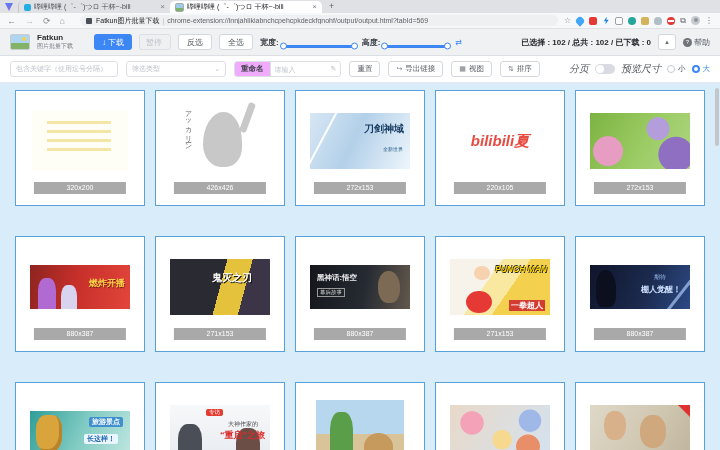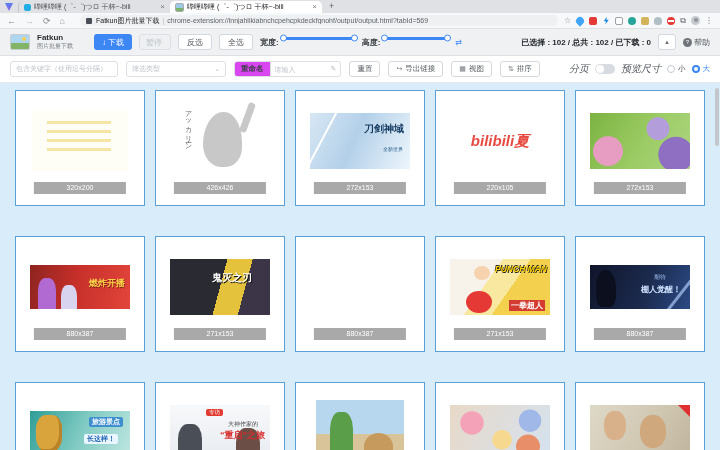--- a/index.html
+++ b/index.html
@@ -57,21 +57,21 @@
     background:linear-gradient(180deg,#aed6f1 55%,#82b366 55%);position:relative;flex:0 0 auto;}
   .logo::after{content:"";position:absolute;right:3px;top:2px;width:4px;height:4px;border-radius:50%;background:#f6d04d;}
   .brand{display:flex;flex-direction:column;line-height:1.1;margin-right:14px;}
   .brand .nm{font-size:8px;font-weight:bold;color:#2d3033;}
   .brand .sub{font-size:6px;color:#7a7f85;}
   .btn{display:inline-flex;align-items:center;gap:2px;height:16px;padding:0 8px;border-radius:3px;
     font-size:8px;box-sizing:border-box;white-space:nowrap;}
   .btn-primary{background:#3d87f5;color:#fff;}
   .btn-disabled{background:#eef0f2;border:1px solid #dcdfe6;color:#b9bec6;padding-left:6px;}
   .btn-plain{background:#fff;border:1px solid #d4d8de;color:#52575e;}
-  .slider-wrap{display:flex;align-items:flex-start;gap:4px;}
+  .slider-wrap{display:flex;align-items:flex-end;gap:4px;}
   .slider-label{font-size:8px;color:#3a3e44;font-weight:bold;white-space:nowrap;}
   .track{position:relative;height:3px;background:#3d87f5;border-radius:2px;}
   .track.w{width:72px;} .track.h{width:64px;}
   .handle{position:absolute;top:50%;width:7px;height:7px;background:#fff;border:1.5px solid #3d87f5;
     border-radius:50%;box-sizing:border-box;transform:translateY(-50%);}
   .handle.l{left:-3px;} .handle.r{right:-3px;}
   .link-ico{font-size:8px;color:#3d87f5;}
   .fk-right{margin-left:auto;display:flex;align-items:center;gap:7px;}
   .stats{font-size:8px;font-weight:bold;color:#25282c;white-space:nowrap;}
   .collapse-btn{width:16px;height:14px;background:#fff;border:1px solid #d4d8de;border-radius:3px;
@@ -84,21 +84,21 @@
   .fk-filter{position:absolute;top:56px;left:0;right:0;height:27px;background:#fff;
     border-bottom:1px solid #e6eaee;display:flex;align-items:center;padding:0 10px;box-sizing:border-box;gap:8px;}
   .tin{height:16px;border:1px solid #dcdfe6;border-radius:3px;box-sizing:border-box;font-size:7px;
     color:#606266;padding:0 5px;background:#fff;}
   .tin::placeholder{color:#bfc4cc;}
   input.tin{outline:none;}
   .kw{width:108px;font-family:Liberation Mono, monospace;}
   .sel{width:100px;display:flex;align-items:center;justify-content:space-between;color:#bfc4cc;}
   .sel .chev{color:#c0c4cc;font-size:7px;}
   .rename{display:flex;align-items:stretch;height:16px;border:1px solid #dcdfe6;border-radius:3px;overflow:hidden;box-sizing:border-box;}
-  .rename .lbl{background:#d946ef;border-right:1px solid #dcdfe6;font-size:7.5px;font-weight:bold;
+  .rename .lbl{background:#f0abfc;border-right:1px solid #dcdfe6;font-size:7.5px;font-weight:bold;
     color:#3a3e44;display:flex;align-items:center;padding:0 6px;}
   .rename input{border:none;width:48px;font-size:7px;color:#606266;padding:0 4px;outline:none;}
   .rename input::placeholder{color:#bfc4cc;}
   .rename .edit{display:flex;align-items:center;padding:0 4px;color:#b6bac1;font-size:7px;}
   .fbtn{display:inline-flex;align-items:center;gap:3px;height:16px;padding:0 7px;background:#fff;
     border:1px solid #d4d8de;border-radius:3px;font-size:7.5px;color:#52575e;box-sizing:border-box;white-space:nowrap;}
   .fbtn .ic{font-size:7px;color:#7a7f86;}
   .filter-right{margin-left:auto;display:flex;align-items:center;gap:6px;}
   .sw-label,.pv-label{font-size:10px;color:#52575e;white-space:nowrap;font-style:italic;}
   .switch{width:20px;height:10px;border-radius:5px;background:#d8dce2;position:relative;}
@@ -371,20 +371,24 @@
     </div>
 
     <div class="card">
       <div class="thumb thumb-7">
         <span class="t1">鬼灭之刃</span>
       </div>
       <span class="size-badge">271x153</span>
     </div>
 
     <div class="card">
+      <div class="thumb thumb-8">
+        <span class="t1">黑神话:悟空</span>
+        <span class="t2">幕后故事</span>
+      </div>
       <span class="size-badge">880x387</span>
     </div>
 
     <div class="card">
       <div class="thumb thumb-9">
         <span class="t1">PUNCH MAN</span>
         <span class="t2">一拳超人</span>
       </div>
       <span class="size-badge">271x153</span>
     </div>

